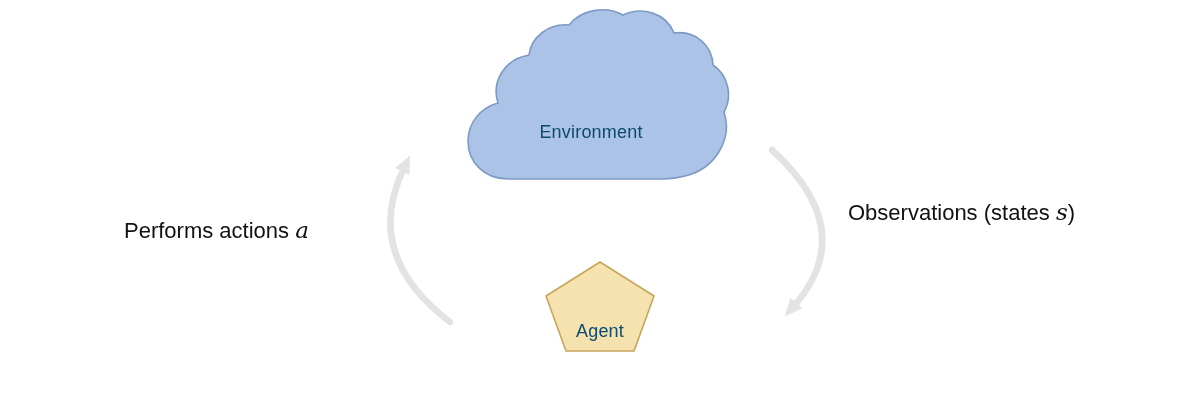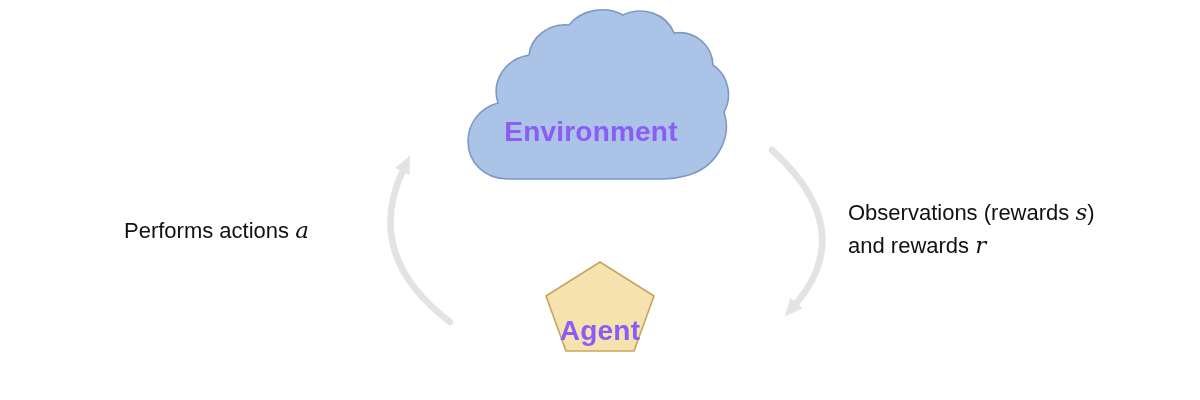--- a/index.html
+++ b/index.html
@@ -8,25 +8,24 @@
     width: 1200px;
     height: 400px;
     background: #ffffff;
     overflow: hidden;
     font-family: "Liberation Sans", sans-serif;
   }
   .diagram-svg { position: absolute; left: 0; top: 0; }
   .node-label {
     position: absolute;
     transform: translate(-50%, -50%);
-    font-size: 28px;
-    color: #8b5cf6;
+    font-size: 18px;
+    color: #0c4a6e;
     white-space: nowrap;
     letter-spacing: 0.2px;
-    font-weight: bold;
   }
   .edge-label {
     position: absolute;
     font-size: 22px;
     color: #111111;
     white-space: nowrap;
     line-height: 33px;
   }
   .mathvar {
     font-family: "DejaVu Serif", serif;
@@ -71,17 +70,16 @@
     <polygon points="600,262 654,296 634,351 566,351 546,296" stroke-width="1.6" stroke-linejoin="round" fill="#f6e2ae" stroke="#c7a65c"></polygon>
   </svg>
 
   <div class="node-label" style="left: 591px; top: 132px;">Environment</div>
 
   <div class="node-label" style="left: 600px; top: 331px;">Agent</div>
 
   <div class="edge-label" style="left: 124px; top: 214px;"><span>Performs actions </span><span class="mathvar">a</span></div>
 
   <div class="edge-label" style="left: 848px; top: 196px;">
-    <div><span>Observations (rewards </span><span class="mathvar">s</span><span>)</span></div>
-    <div><span>and rewards </span><span class="mathvar">r</span></div>
+    <div><span>Observations (states </span><span class="mathvar">s</span><span>)</span></div>
   </div>
 
 </div>
 
 </body></html>

